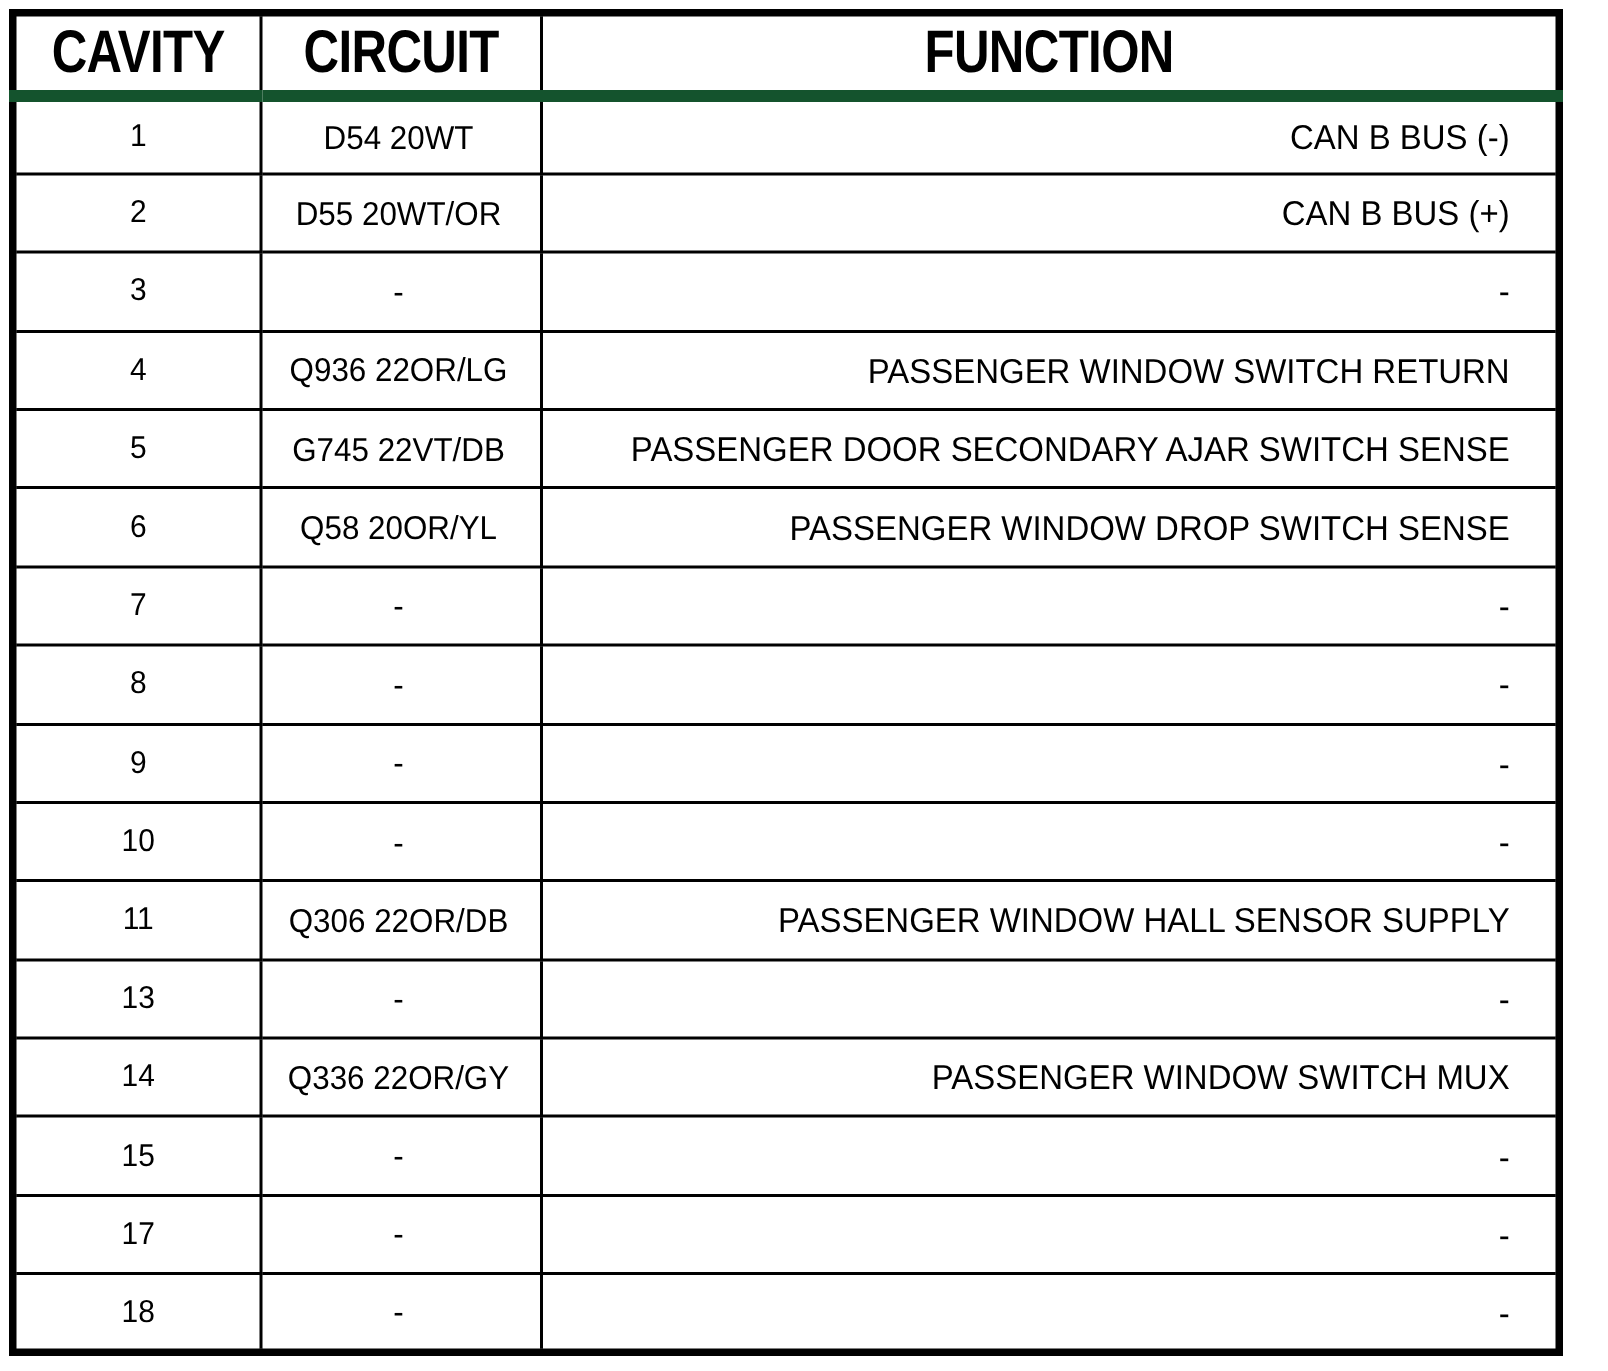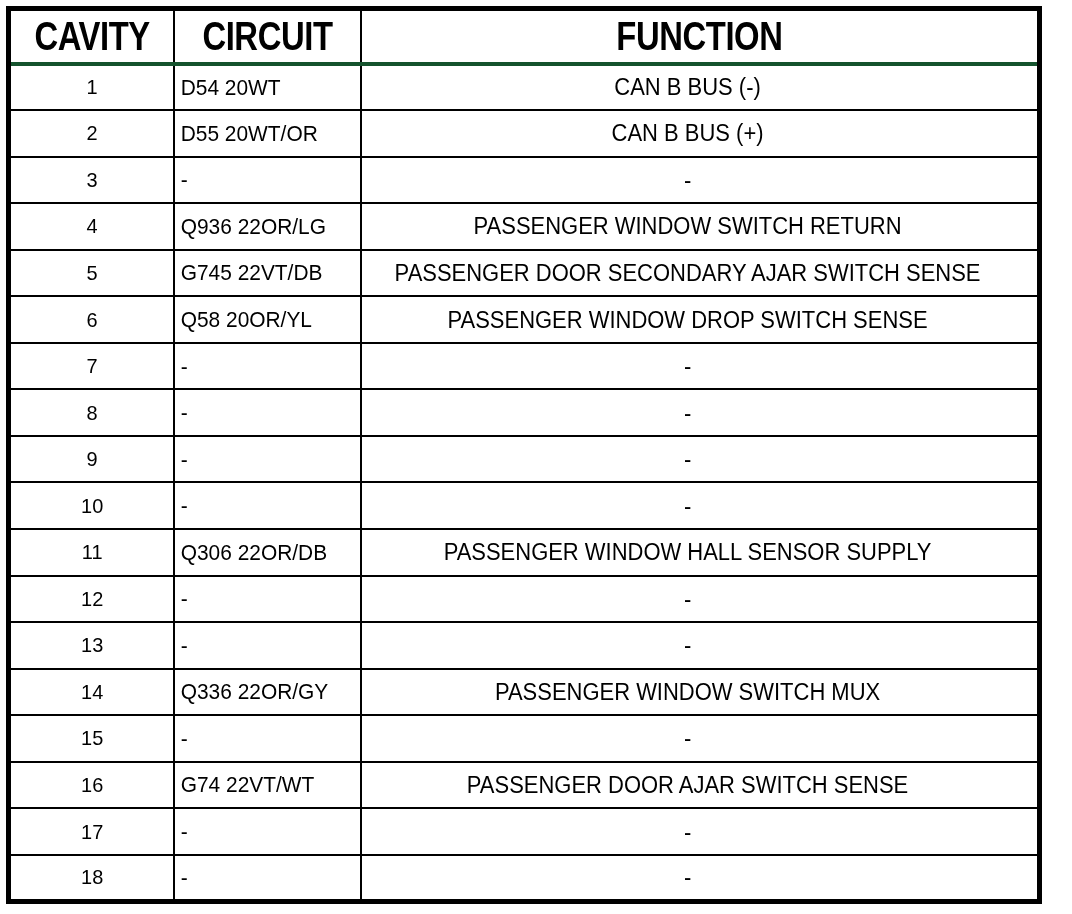--- a/index.html
+++ b/index.html
@@ -42,21 +42,21 @@
   table.pinout td {
     border: 2px solid #000;
     padding: 0;
     vertical-align: middle;
     background: #fff;
   }
 
   
   table.pinout thead tr { height: 55px; }
   table.pinout thead th {
-    border-bottom: 4px solid #14532d;
+    border-bottom: 8px solid #14532d;
     font-weight: bold;
     letter-spacing: -0.5px;
     font-size: 40px;
     line-height: 40px;
     font-stretch: condensed;
     transform: none;
   }
   .hdr-inner {
     display: block;
     font-weight: bold;
@@ -72,28 +72,28 @@
 
   
   table.pinout tbody tr { height: 42px; }
 
   td.c-cavity {
     text-align: center;
     font-size: 21px;
     line-height: 24px;
   }
   td.c-circuit {
-    text-align: left;
+    text-align: center;
     font-size: 22px;
     line-height: 25px;
     white-space: nowrap;
     overflow: hidden;
   }
   td.c-function {
-    text-align: center;
+    text-align: right;
     font-size: 23px;
     line-height: 26px;
     white-space: nowrap;
     overflow: hidden;
   }
   .cell-inner {
     display: block;
     white-space: nowrap;
   }
   td.c-circuit .cell-inner {
@@ -252,31 +252,20 @@
           </td>
           <td class="c-circuit">
             <span class="cell-inner">Q306 22OR/DB</span>
           </td>
           <td class="c-function">
             <span class="cell-inner">PASSENGER WINDOW HALL SENSOR SUPPLY</span>
           </td>
         </tr>
         <tr>
           <td class="c-cavity">
-            <span class="cell-inner">12</span>
-          </td>
-          <td class="c-circuit">
-            <span class="cell-inner">-</span>
-          </td>
-          <td class="c-function">
-            <span class="cell-inner">-</span>
-          </td>
-        </tr>
-        <tr>
-          <td class="c-cavity">
             <span class="cell-inner">13</span>
           </td>
           <td class="c-circuit">
             <span class="cell-inner">-</span>
           </td>
           <td class="c-function">
             <span class="cell-inner">-</span>
           </td>
         </tr>
         <tr>
@@ -292,31 +281,20 @@
         </tr>
         <tr>
           <td class="c-cavity">
             <span class="cell-inner">15</span>
           </td>
           <td class="c-circuit">
             <span class="cell-inner">-</span>
           </td>
           <td class="c-function">
             <span class="cell-inner">-</span>
-          </td>
-        </tr>
-        <tr>
-          <td class="c-cavity">
-            <span class="cell-inner">16</span>
-          </td>
-          <td class="c-circuit">
-            <span class="cell-inner">G74 22VT/WT</span>
-          </td>
-          <td class="c-function">
-            <span class="cell-inner">PASSENGER DOOR AJAR SWITCH SENSE</span>
           </td>
         </tr>
         <tr>
           <td class="c-cavity">
             <span class="cell-inner">17</span>
           </td>
           <td class="c-circuit">
             <span class="cell-inner">-</span>
           </td>
           <td class="c-function">

